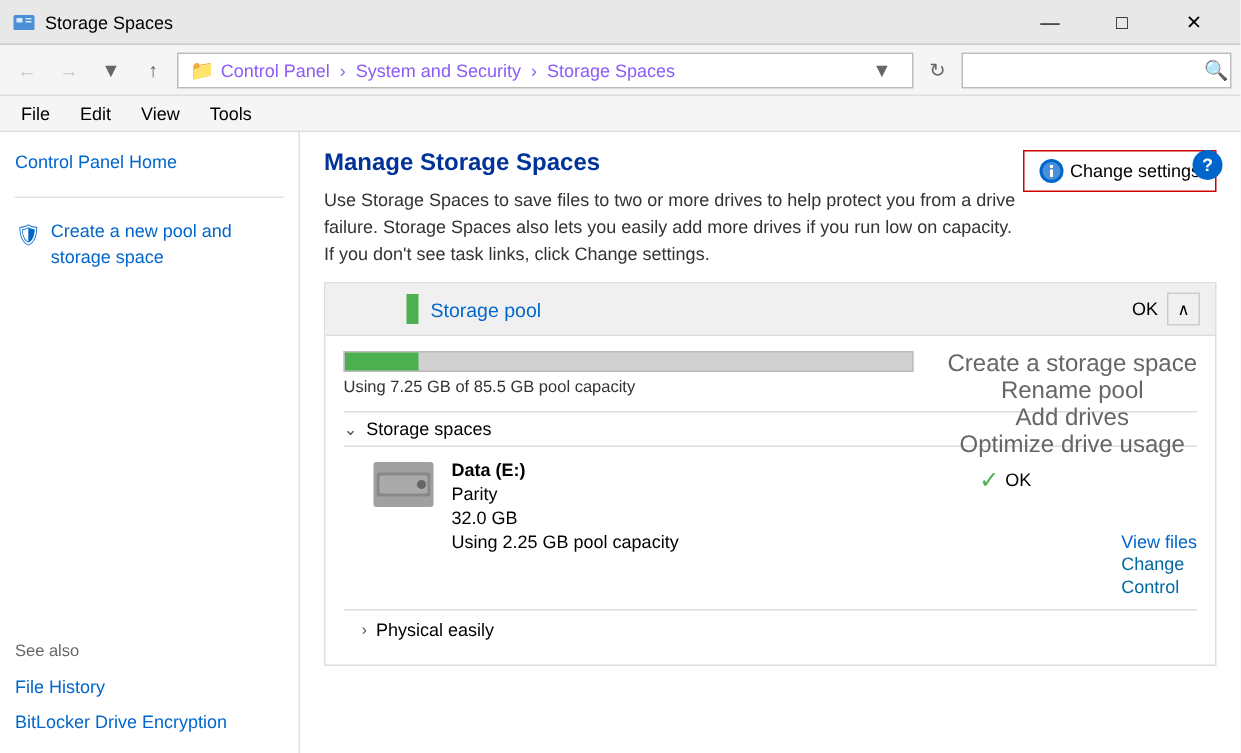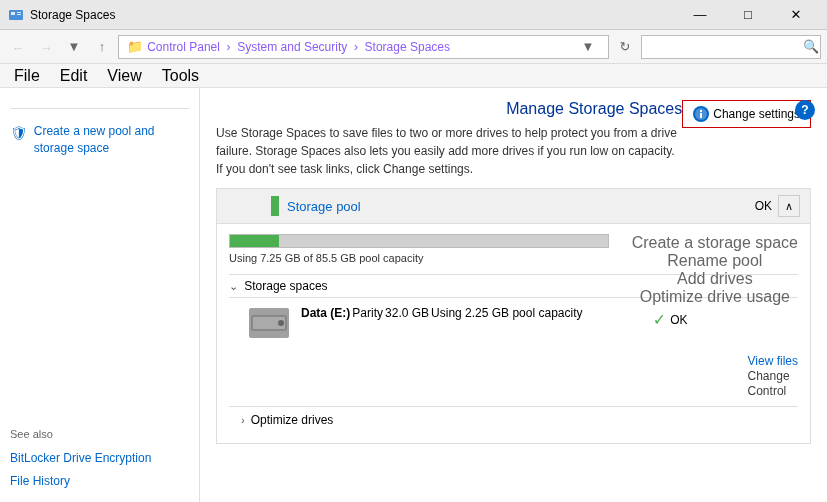--- a/index.html
+++ b/index.html
@@ -56,21 +56,21 @@
     
     .menu-bar {
       background: #f5f5f5;
       height: 24px;
       display: flex;
       align-items: center;
       padding: 0 4px;
       border-bottom: 1px solid #e0e0e0;
     }
     .menu-item {
-      padding: 2px 10px; font-size: 16px; cursor: pointer; height: 100%;
+      padding: 2px 10px; font-size: 12px; cursor: pointer; height: 100%;
       display: flex; align-items: center;
     }
 
     
     .main-layout {
       display: flex;
       height: calc(502px - 30px - 34px - 24px);
       background: #fff;
     }
 
@@ -99,21 +99,21 @@
       padding: 12px 16px;
       overflow-y: auto;
       position: relative;
     }
     .content-header {
       display: flex;
       justify-content: space-between;
       align-items: flex-start;
       margin-bottom: 10px;
     }
-    .content-title { font-size: 16px; font-weight: 400; color: #003399; margin-bottom: 6px; text-align: right; }
+    .content-title { font-size: 16px; font-weight: 700; color: #003399; margin-bottom: 6px; }
     .content-desc { font-size: 12px; color: #333; line-height: 1.5; max-width: 500px; }
     .change-settings-btn {
       display: flex; align-items: center; gap: 4px;
       padding: 4px 10px; border: 1.5px solid #cc0000; background: #fff;
       cursor: pointer; font-size: 12px; color: #000; white-space: nowrap;
       height: 28px;
     }
     .settings-icon { width: 16px; height: 16px; background: #0066cc; border-radius: 50%; display: flex; align-items: center; justify-content: center; color: #fff; font-size: 10px; }
 
     
@@ -154,21 +154,21 @@
     .space-item { display: flex; align-items: flex-start; padding: 8px 0 8px 20px; }
     .space-icon { width: 40px; height: 30px; background: #a0a0a0; border-radius: 2px; margin-right: 12px; display: flex; align-items: center; justify-content: center; flex-shrink: 0; margin-top: 2px; }
     .space-details { flex: 1; }
     .space-name { font-size: 12px; color: #000; font-weight: 600; }
     .space-type { font-size: 12px; color: #000; }
     .space-size { font-size: 12px; color: #000; }
     .space-usage { font-size: 12px; color: #000; }
     .space-links { margin-left: 30px; display: flex; flex-direction: column; gap: 1px; }
     .space-link { font-size: 12px; color: #0066cc; cursor: pointer; }
     .space-link.view-files { font-weight: 400; margin-top: 48px; }
-    .space-link.gray { color: #404040; }
+    .space-link.gray { color: #0369a1; }
 
     
     .physical-header {
       display: flex; align-items: center; gap: 6px;
       padding: 6px 12px; border-top: 1px solid #ddd;
       font-size: 12px; cursor: pointer;
     }
     .chevron-right { font-size: 11px; color: #555; }
 
     
@@ -221,29 +221,30 @@
 <div class="menu-bar">
   <div class="menu-item">File</div>
   <div class="menu-item">Edit</div>
   <div class="menu-item">View</div>
   <div class="menu-item">Tools</div>
 </div>
 
 <div class="main-layout">
 
   <div class="sidebar">
+    <a class="sidebar-link">Control Panel Home</a>
     <hr class="sidebar-divider">
     <a class="sidebar-link">
       <span class="sidebar-link-icon">🛡</span>
       <span>Create a new pool and storage space</span>
     </a>
     <div style="flex:1;"></div>
     <div class="see-also-label">See also</div>
+    <a class="sidebar-link">File History</a>
     <a class="sidebar-link">BitLocker Drive Encryption</a>
-    <a class="sidebar-link">File History</a>
   </div>
 
   <div class="content">
     <button class="help-btn">?</button>
 
     <div class="content-header">
       <div>
         <div class="content-title">Manage Storage Spaces</div>
         <div class="content-desc">Use Storage Spaces to save files to two or more drives to help protect you from a drive failure. Storage Spaces also lets you easily add more drives if you run low on capacity. If you don't see task links, click Change settings.</div>
       </div>
@@ -295,40 +296,40 @@
 
             <div class="space-item">
               <div class="space-icon">
                 <svg width="36" height="24" viewBox="0 0 36 24">
                   <rect x="0" y="4" width="36" height="16" rx="2" fill="#888"></rect>
                   <rect x="2" y="6" width="32" height="12" rx="1" fill="#aaa"></rect>
                   <circle cx="30" cy="12" r="3" fill="#666"></circle>
                 </svg>
               </div>
               <div class="space-details">
-                <div style="display:flex; gap:2px; ">
+                <div style="display:flex; gap:2px; flex-direction:column;">
                   <span class="space-name">Data (E:)</span>
                   <span class="space-type">Parity</span>
                   <span class="space-size">32.0 GB</span>
                   <span class="space-usage">Using 2.25 GB pool capacity</span>
                 </div>
               </div>
               <div style="display:flex; align-items:center; gap:4px; margin: 0 30px; align-self: flex-start; margin-top: 4px;">
                 <span style="color:#4caf50; font-size:16px;">✓</span>
                 <span>OK</span>
               </div>
               <div class="space-links">
                 <a class="space-link view-files">View files</a>
                 <a class="space-link gray">Change</a>
                 <a class="space-link gray">Control</a>
               </div>
             </div>
           </div>
 
           <div class="physical-header">
             <span class="chevron-right">›</span>
-            <span>Optimize drives</span>
+            <span>Physical easily</span>
           </div>
         </div>
       </div>
     </div>
   </div>
 </div>
 
 </body></html>

